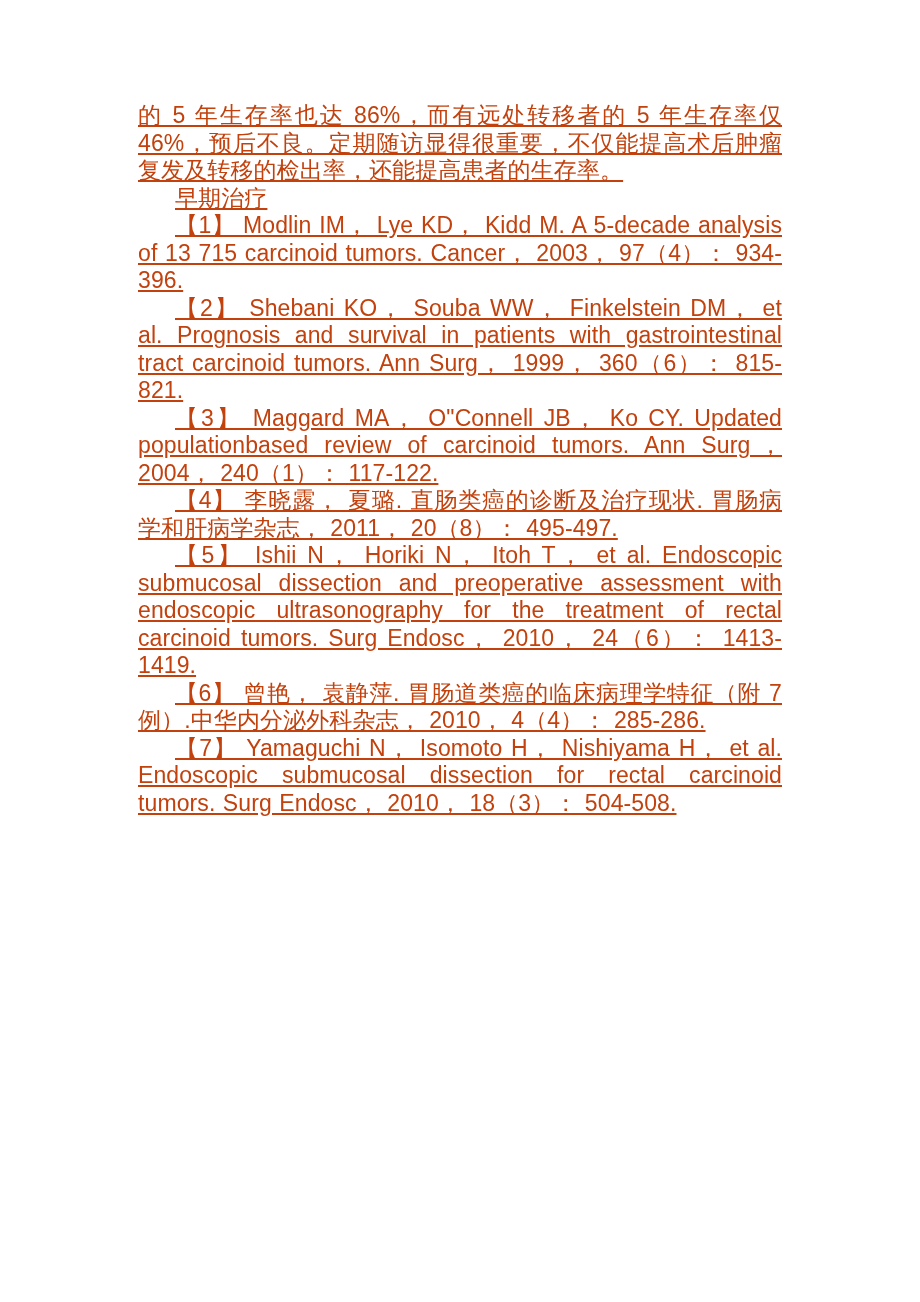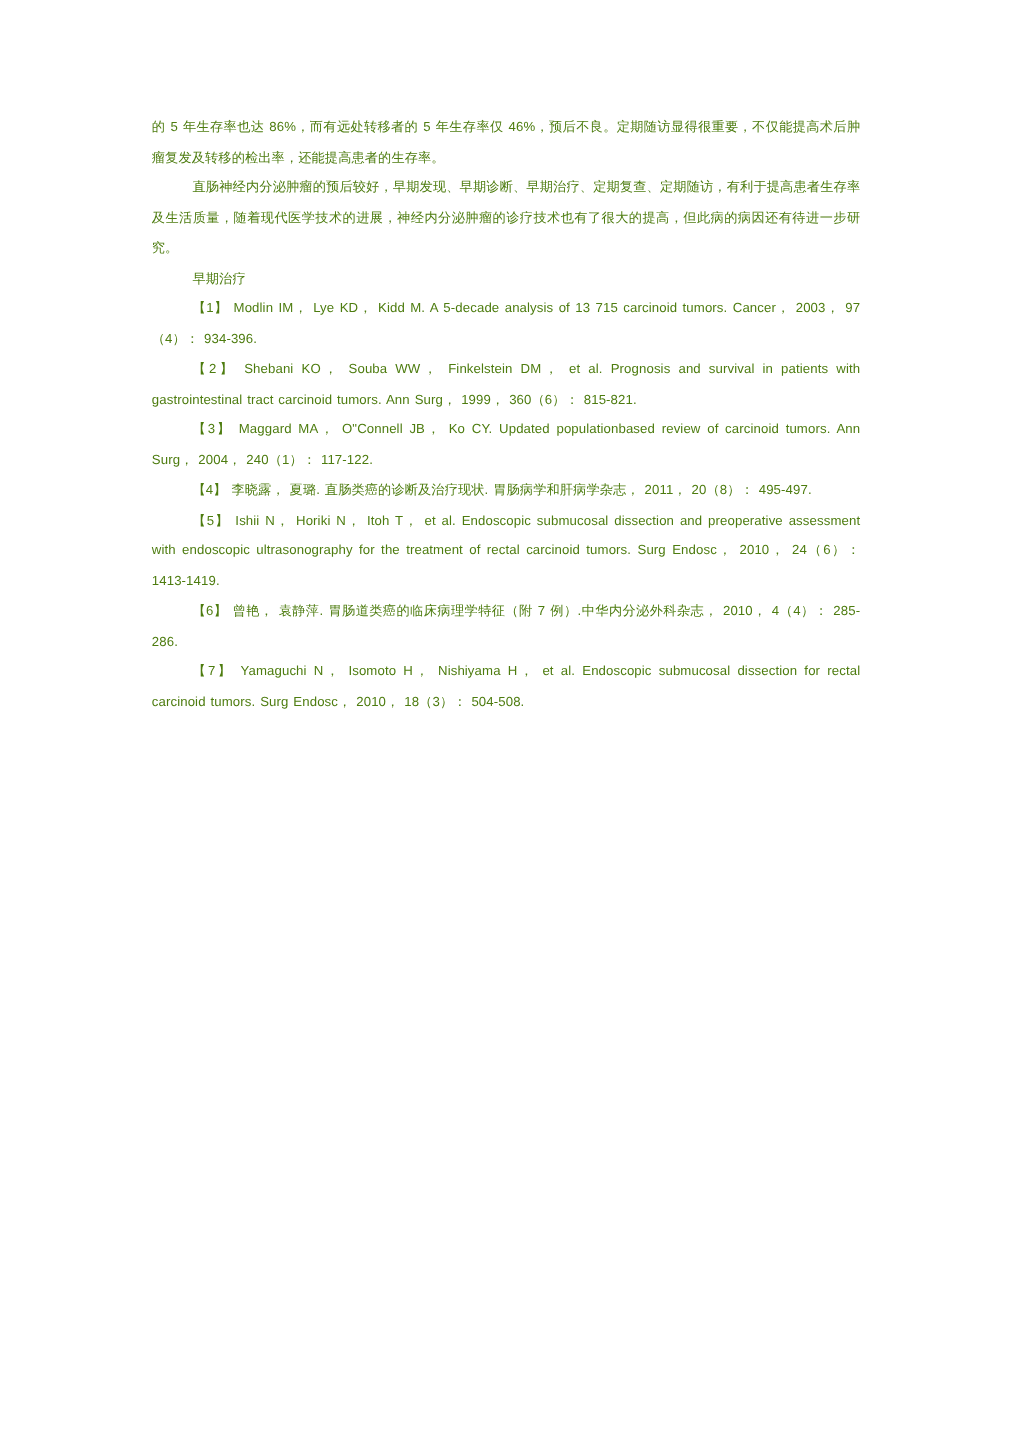--- a/index.html
+++ b/index.html
@@ -15,39 +15,39 @@
   }
   .page {
     box-sizing: border-box;
     width: 920px;
     height: 1302px;
     padding: 102px 138px 0 138px;
     background: #ffffff;
   }
   .page p {
     margin: 0;
-    font-size: 12px;
+    font-size: 23px;
     line-height: 27.5px;
-    color: #4d7c0f;
+    color: #c2410c;
     text-align: justify;
     letter-spacing: 0.1px;
     word-spacing: 1px;
+    text-decoration: underline;
   }
   .indent {
     text-indent: 37px;
   }
 </style>
 </head>
 <body>
 
 <div class="page">
 
   <p>的 5 年生存率也达 86%，而有远处转移者的 5 年生存率仅 46%，预后不良。定期随访显得很重要，不仅能提高术后肿瘤复发及转移的检出率，还能提高患者的生存率。</p>
 
-  <p class="indent">直肠神经内分泌肿瘤的预后较好，早期发现、早期诊断、早期治疗、定期复查、定期随访，有利于提高患者生存率及生活质量，随着现代医学技术的进展，神经内分泌肿瘤的诊疗技术也有了很大的提高，但此病的病因还有待进一步研究。</p>
 
   <p class="indent">早期治疗</p>
 
   <p class="indent">【1】 Modlin IM， Lye KD， Kidd M. A 5-decade analysis of 13 715 carcinoid tumors. Cancer， 2003， 97（4）： 934-396.</p>
 
   <p class="indent">【2】 Shebani KO， Souba WW， Finkelstein DM， et al. Prognosis and survival in patients with gastrointestinal tract carcinoid tumors. Ann Surg， 1999， 360（6）： 815-821.</p>
 
   <p class="indent">【3】 Maggard MA， O"Connell JB， Ko CY. Updated populationbased review of carcinoid tumors. Ann Surg， 2004， 240（1）： 117-122.</p>
 
   <p class="indent">【4】 李晓露， 夏璐. 直肠类癌的诊断及治疗现状. 胃肠病学和肝病学杂志， 2011， 20（8）： 495-497.</p>

